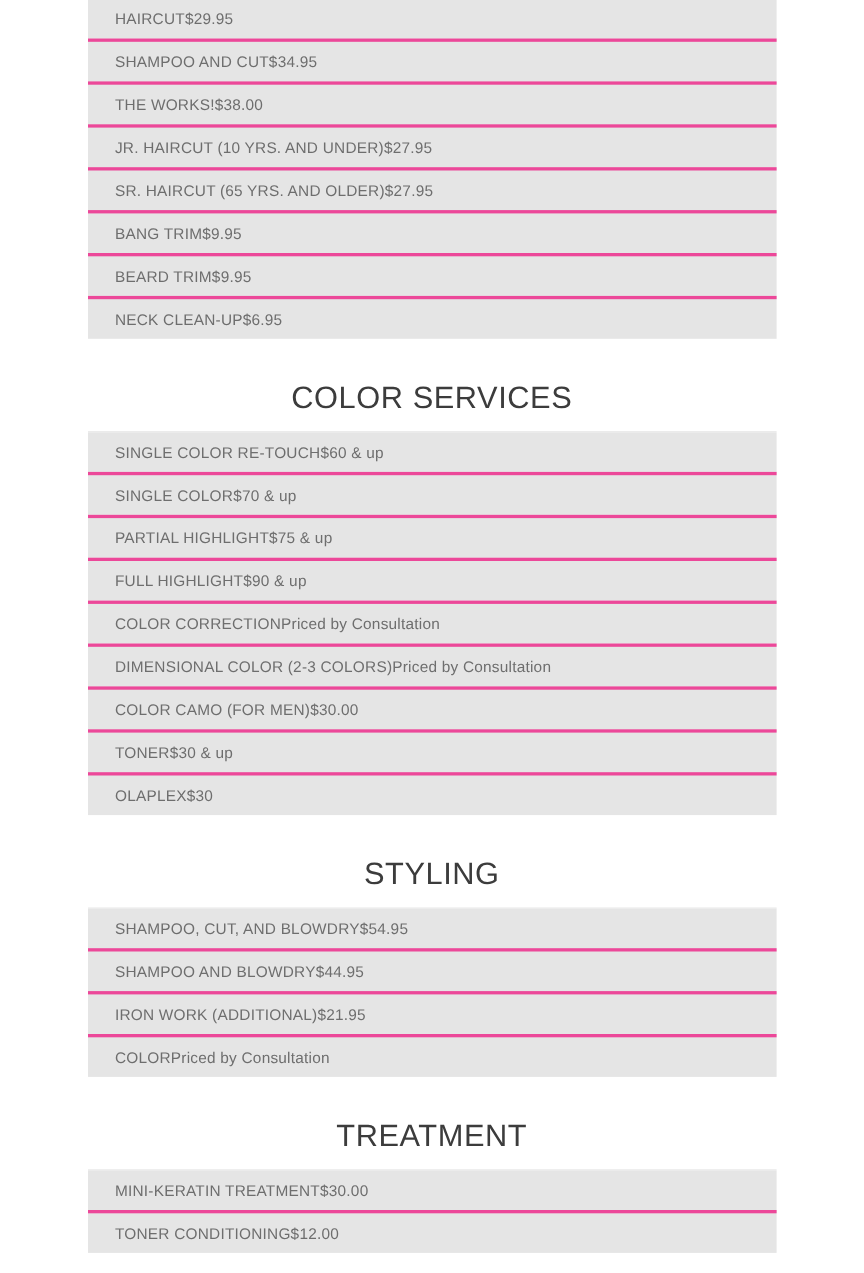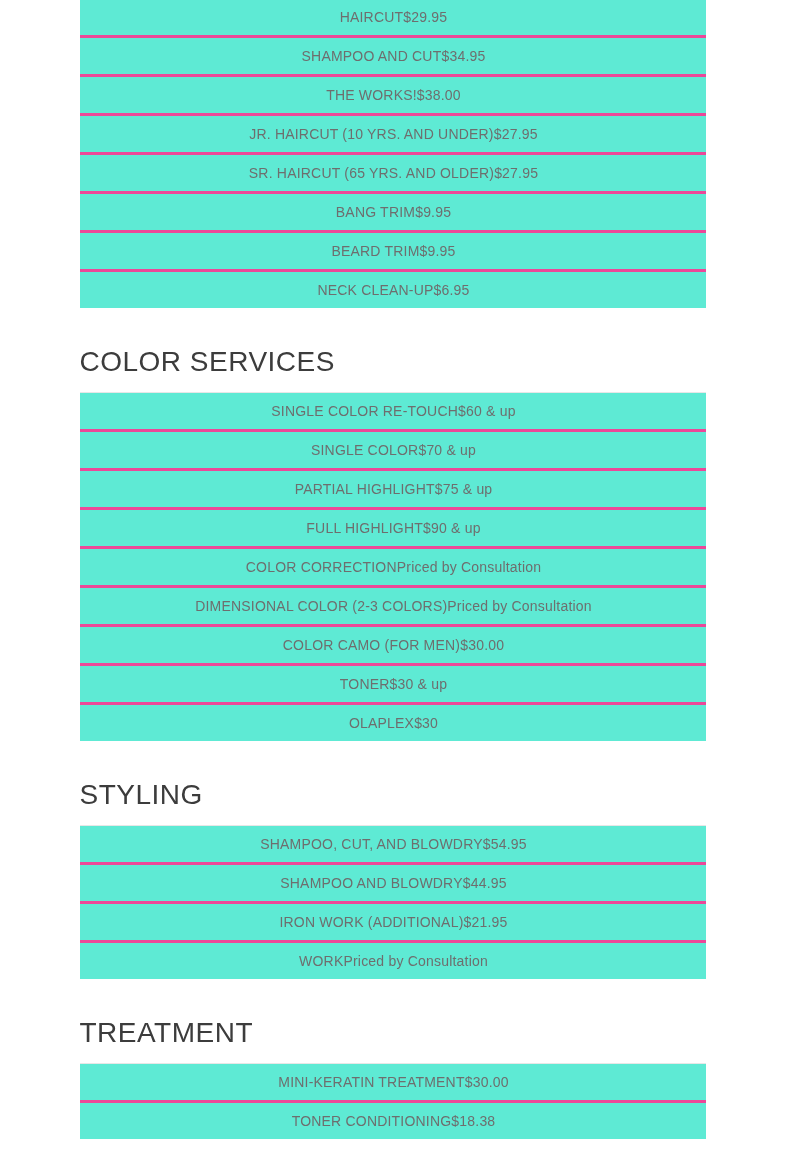--- a/index.html
+++ b/index.html
@@ -24,33 +24,34 @@
   .menu-section.no-heading {
     margin-top: -2px;
   }
   .section-heading {
     font-size: 28px;
     font-weight: 400;
     color: #3c3c3c;
     line-height: 40px;
     margin: 34px 0 10px 0;
     letter-spacing: 0.5px;
+    text-align: center;
   }
   .price-list {
     list-style: none;
     margin: 0;
     padding: 0;
     border-top: 1px solid #e7e7e7;
   }
   .price-row {
     display: flex;
-    justify-content: center;
+    justify-content: flex-start;
     align-items: center;
     height: 36px;
-    background: #5eead4;
+    background: #e5e5e5;
     padding: 0 23px 0 25px;
     font-size: 14px;
     color: #6e6e6e;
     letter-spacing: 0.2px;
   }
   .price-row + .price-row {
     border-top: 3px solid #ec4899;
   }
   .item-label {
     text-align: left;
@@ -174,34 +175,34 @@
     <span class="item-label">SHAMPOO AND BLOWDRY</span>
     <span class="item-price">$44.95</span>
   </li>
 
   <li class="price-row">
     <span class="item-label">IRON WORK (ADDITIONAL)</span>
     <span class="item-price">$21.95</span>
   </li>
 
   <li class="price-row">
-    <span class="item-label">WORK</span>
+    <span class="item-label">COLOR</span>
     <span class="item-price">Priced by Consultation</span>
   </li>
 </ul>
   </section>
 
   <section class="menu-section">
     <h2 class="section-heading">TREATMENT</h2>
     <ul class="price-list">
   <li class="price-row">
     <span class="item-label">MINI-KERATIN TREATMENT</span>
     <span class="item-price">$30.00</span>
   </li>
 
   <li class="price-row">
     <span class="item-label">TONER CONDITIONING</span>
-    <span class="item-price">$18.38</span>
+    <span class="item-price">$12.00</span>
   </li>
 </ul>
   </section>
 </div>
 </main>
 
 </body></html>

